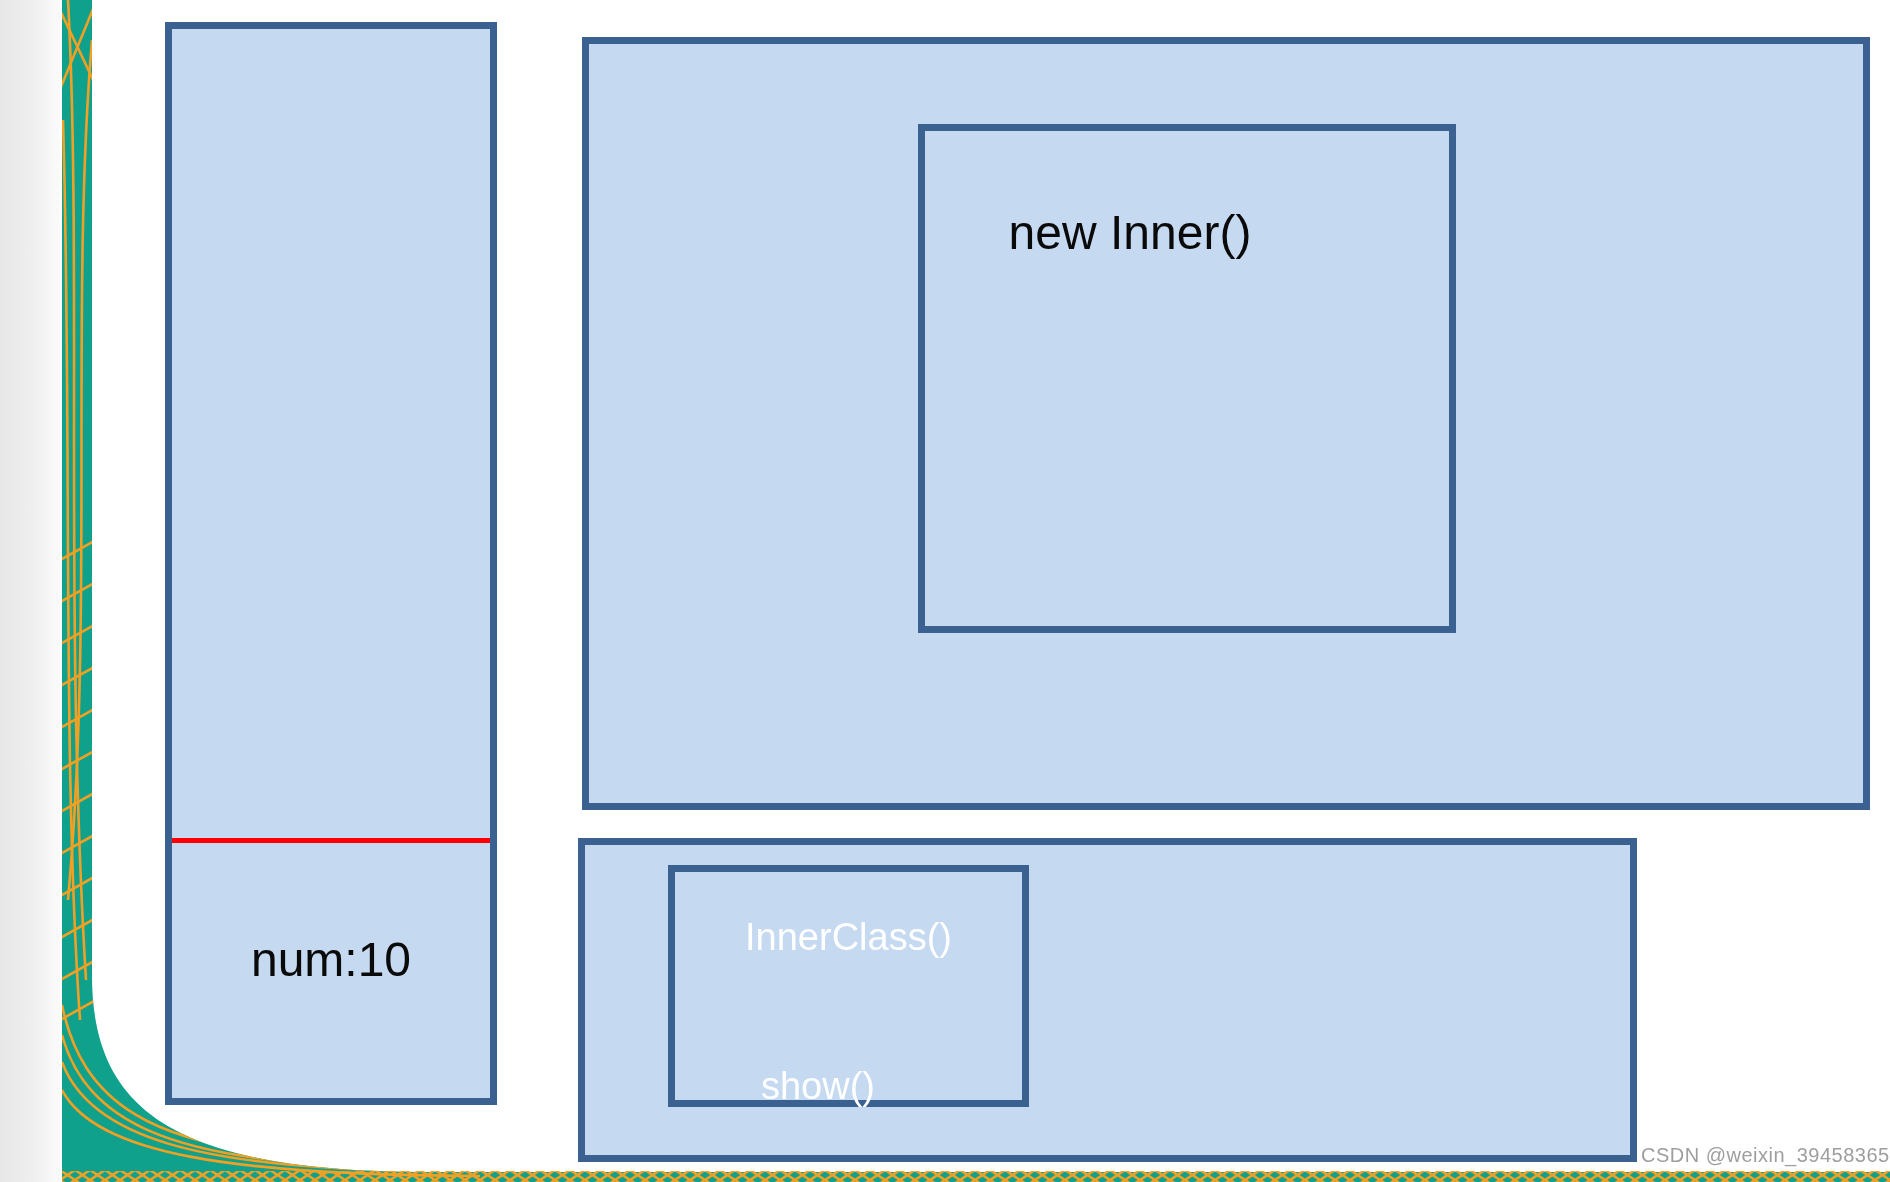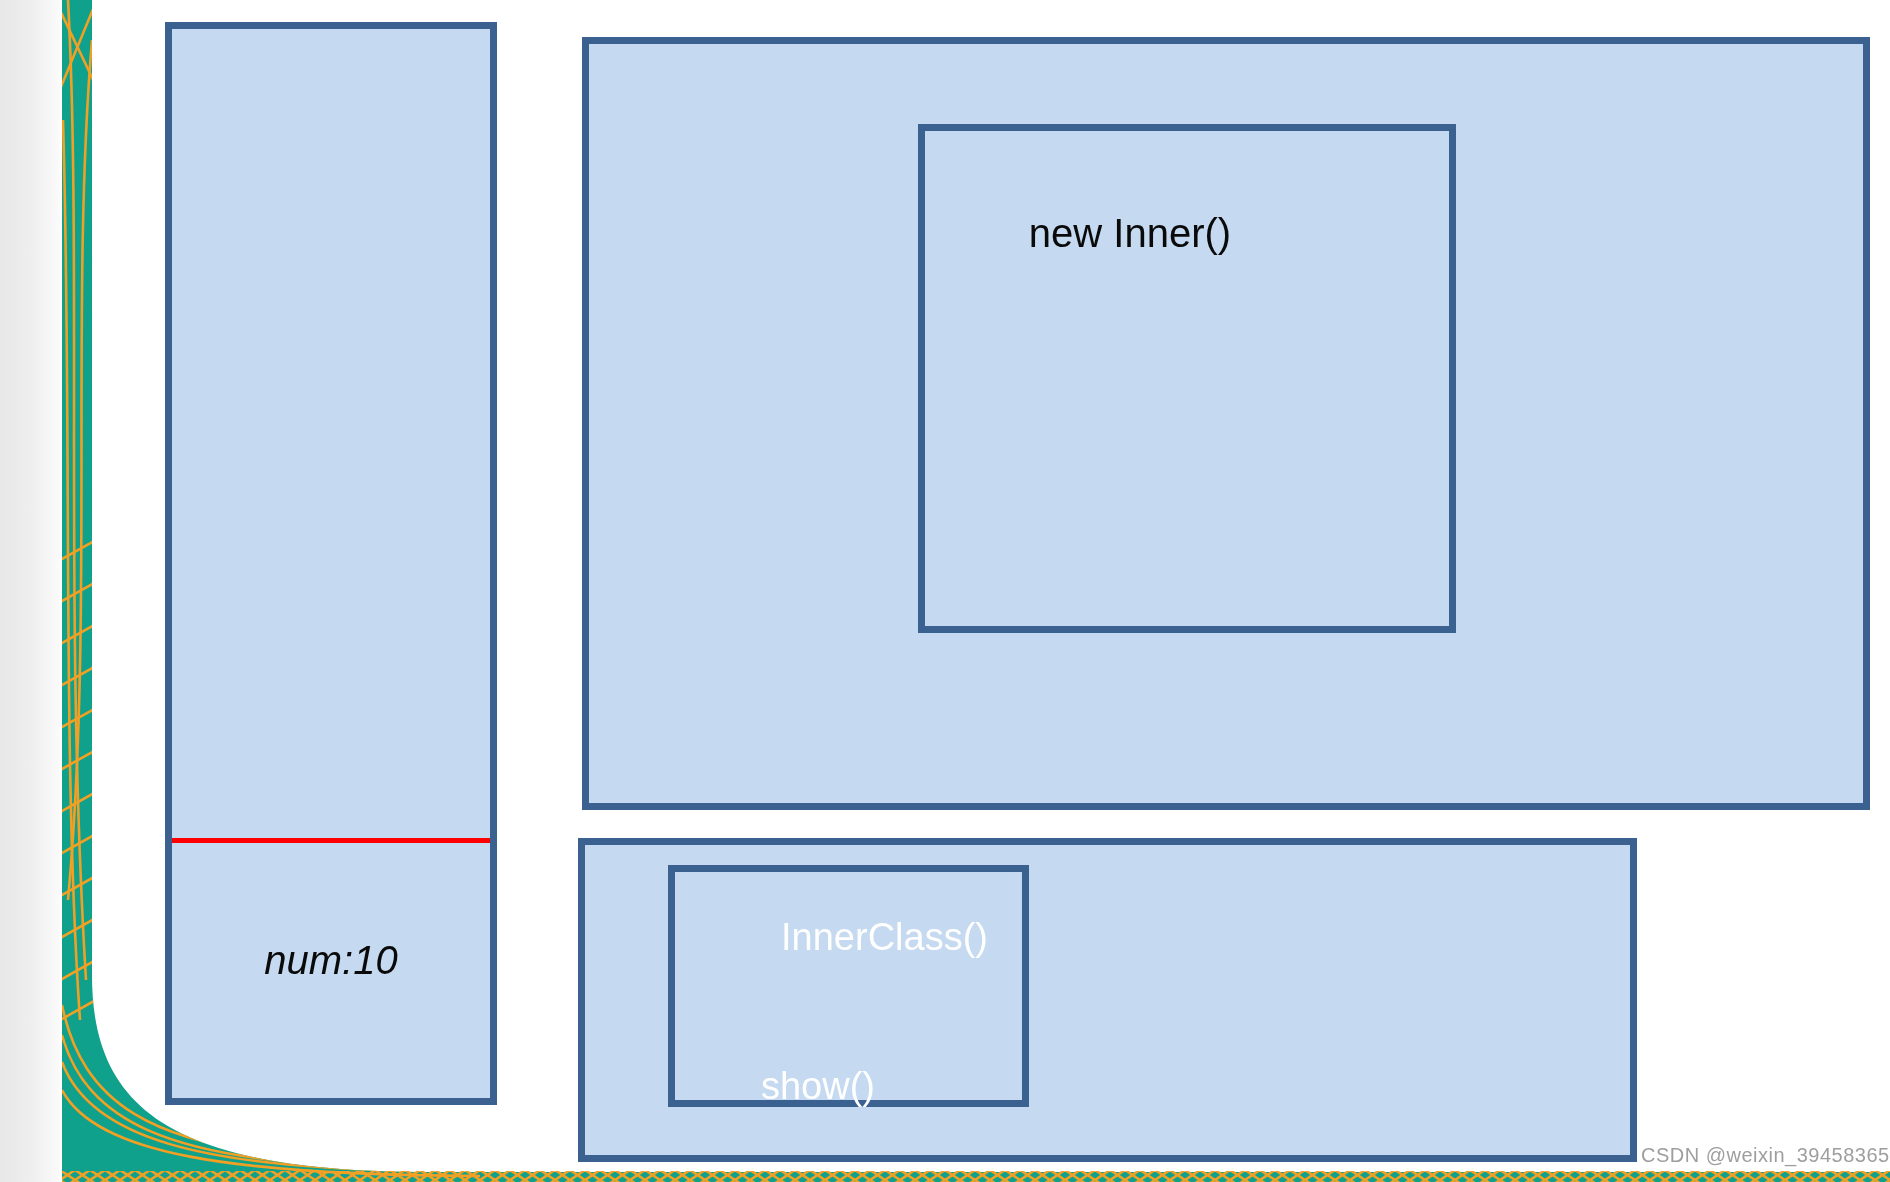--- a/index.html
+++ b/index.html
@@ -17,21 +17,21 @@
   .decor .teal{fill:var(--teal-band,#0fa18b);}
   .decor .orange{stroke:var(--orange-accent,#f2a024);fill:none;stroke-width:2.6;}
   
   .dbox{
     position:absolute;box-sizing:border-box;
     background:var(--box-fill,#c5d9f1);
     border:7px solid var(--box-border,#3a618f);
   }
   .label{
     position:absolute;color:var(--text-dark,#000);
-    font-size:40px;line-height:46px;text-align:center;white-space:nowrap;
+    font-size:48px;line-height:46px;text-align:center;white-space:nowrap;
   }
   .label.light{color:var(--text-light,#fff);font-size:38px;}
   .redline{
     position:absolute;left:0;right:0;height:5px;
     background:var(--divider-red,#fe0000);
   }
   .show-chip{
     position:absolute;left:19px;top:885px;width:147px;height:73px;
     background:var(--box-fill,#c5d9f1);
     display:flex;align-items:center;justify-content:center;
@@ -74,32 +74,32 @@
       <path class="orange" d="M62,1005 C82,1102 150,1148 320,1158"></path>
       <path class="orange" d="M62,1035 C86,1122 172,1160 360,1166"></path>
       <path class="orange" d="M62,1062 C90,1138 200,1168 420,1171"></path>
       <path class="orange" d="M62,1090 C96,1154 230,1175 480,1176"></path>
     </g>
     <rect x="62" y="1171" width="1828" height="11" fill="url(#lattice)"></rect>
   </svg>
 
   <div class="dbox" style="left:165px;top:22px;width:332px;height:1083px;">
     <div class="redline" style="top:809px;"></div>
-    <div class="label" style="left:0;width:318px;top:908px;font-style:italic;">num:10</div>
+    <div class="label" style="left:0;width:318px;top:908px;">num:10</div>
   </div>
 
 
   <div class="dbox" style="left:582px;top:37px;width:1288px;height:773px;"></div>
 
   <div class="dbox" style="left:918px;top:124px;width:538px;height:509px;">
     <div class="label" style="left:0;width:410px;top:79px;">new Inner()</div>
   </div>
 
   <div class="dbox" style="left:578px;top:838px;width:1059px;height:324px;"></div>
 
   <div class="dbox" style="left:668px;top:865px;width:361px;height:242px;">
-    <div class="label light" style="left:0;width:347px;top:42px;padding-left:36px;">InnerClass()</div>
+    <div class="label light" style="left:0;width:347px;top:42px;">InnerClass()</div>
     <div class="label light" style="left:0;width:286px;top:163px;margin-top:28px;">show()</div>
   </div>
 
   <div class="watermark">CSDN @weixin_39458365</div>
 
 </div>
 
 </body></html>

